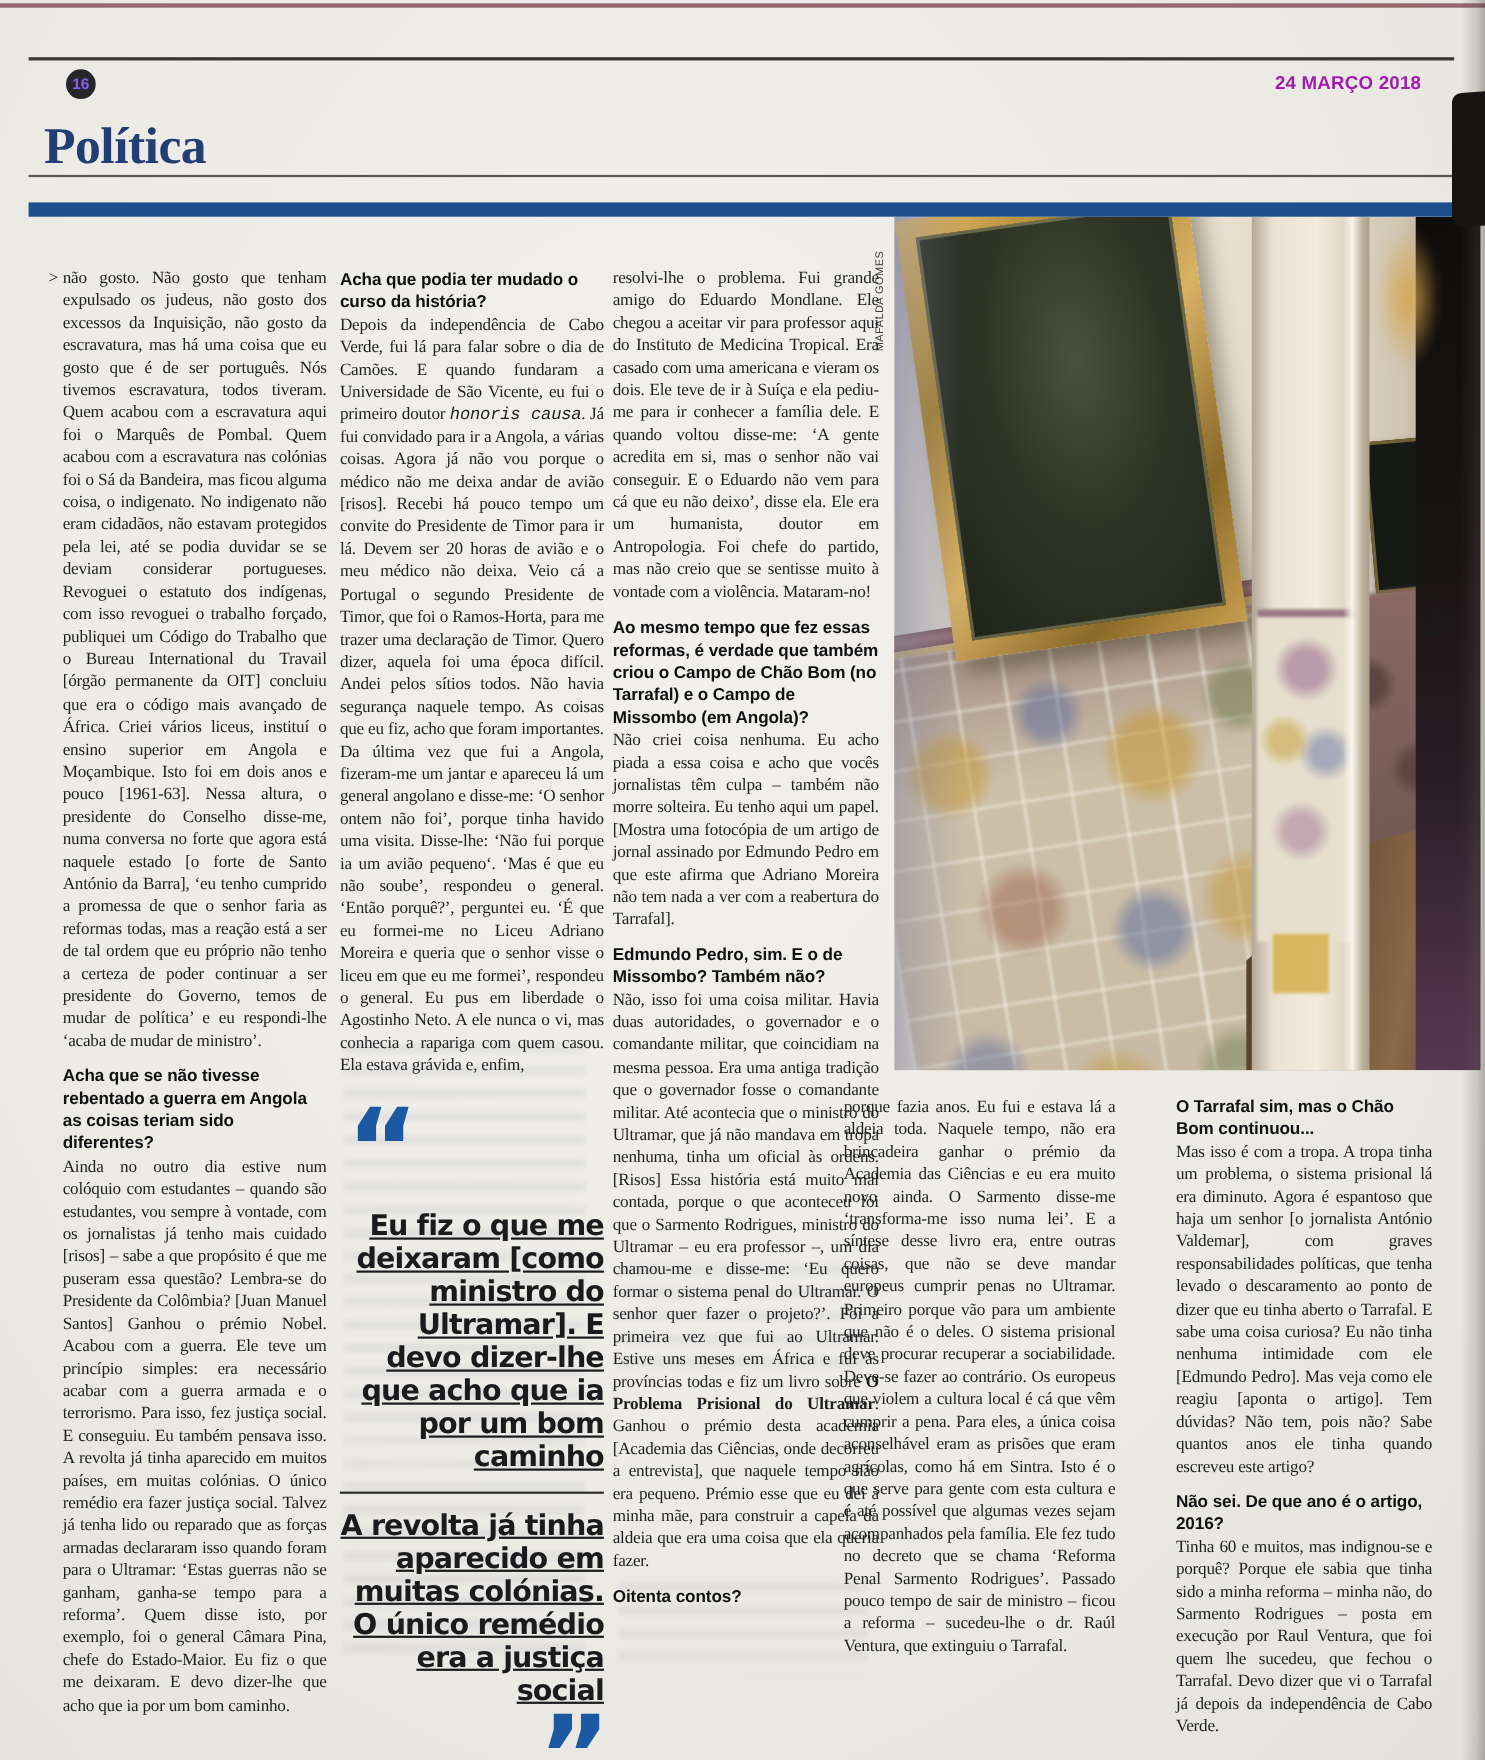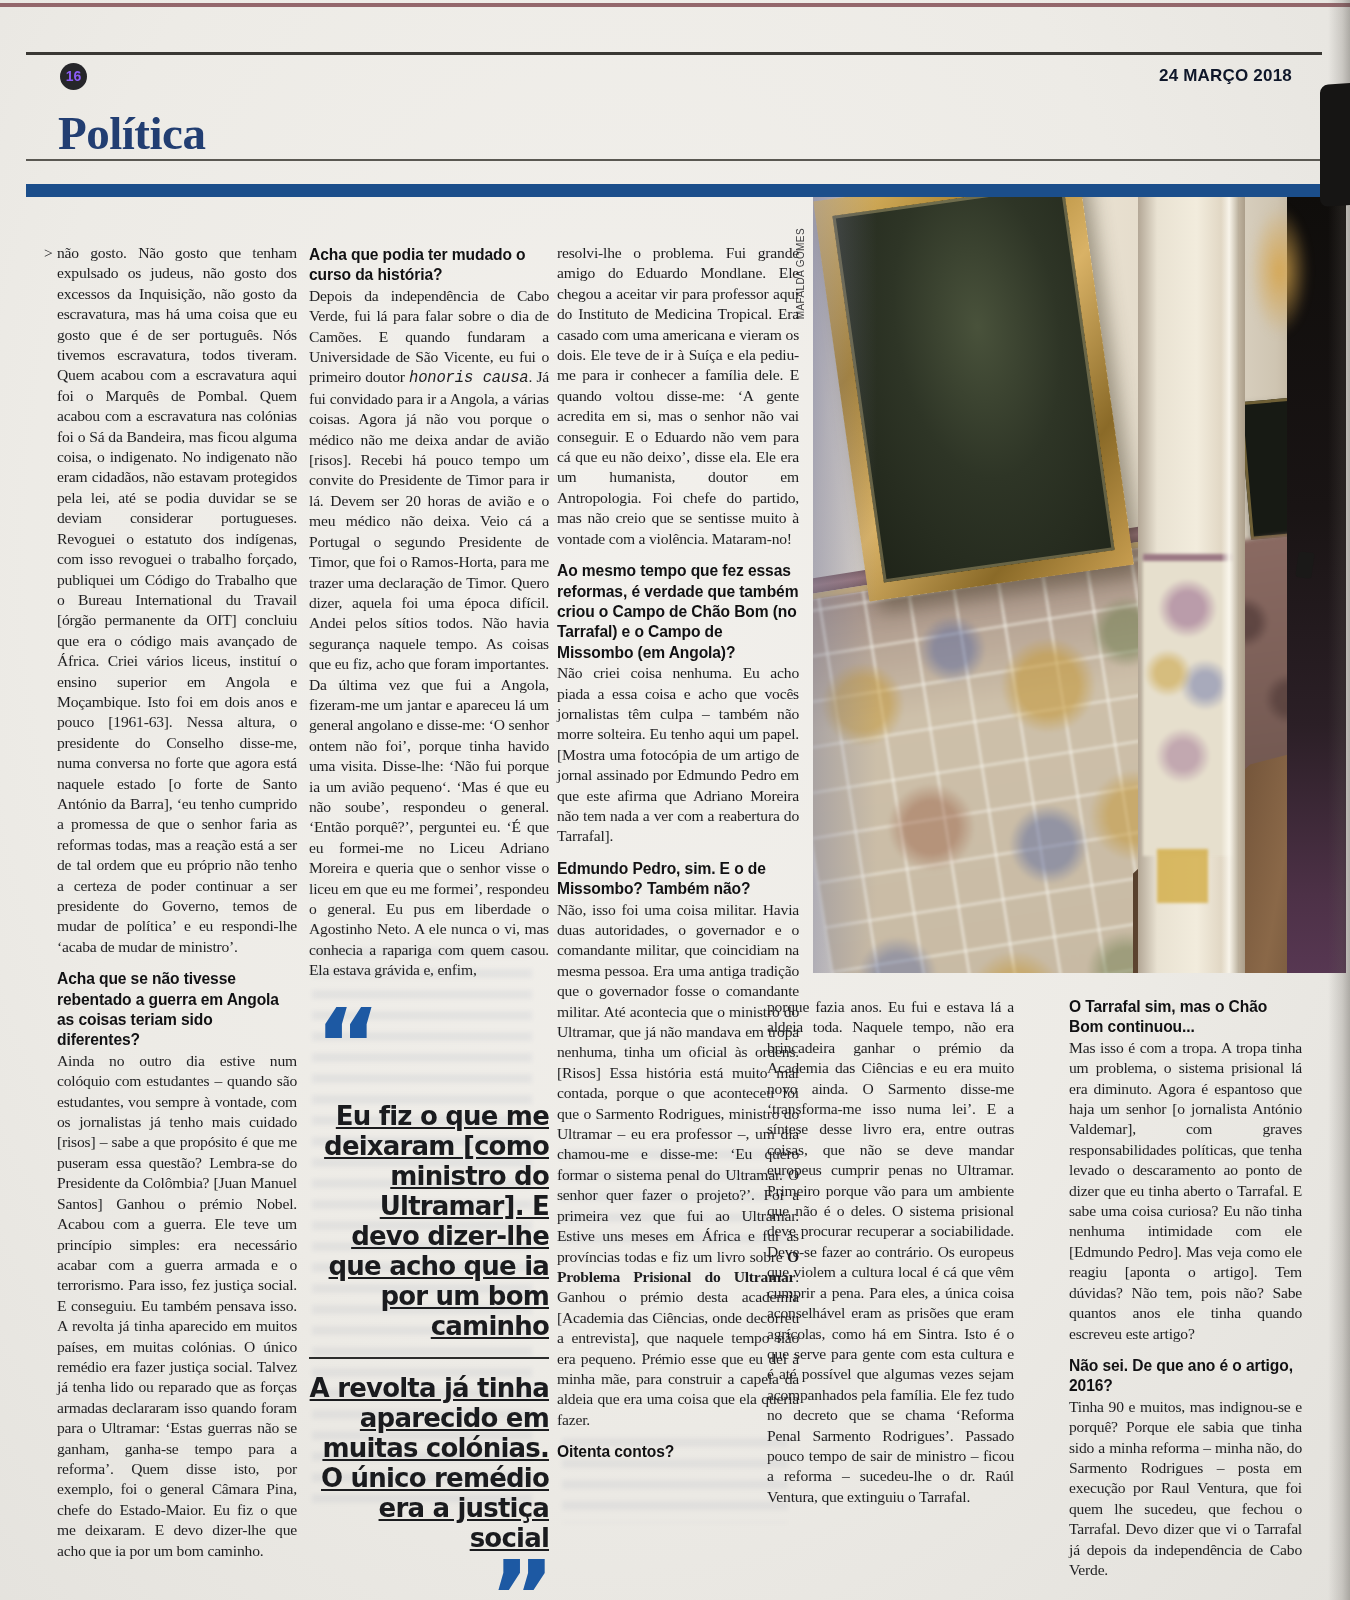--- a/index.html
+++ b/index.html
@@ -9,22 +9,22 @@
     font-family:"Liberation Serif","DejaVu Serif",serif;color:#1e1e20;
   }
   
   .top-edge{position:absolute;left:0;top:3px;width:100%;height:4px;background:#6e2f38;opacity:.7;}
   .rule{position:absolute;background:#3a3834;}
   .rule-top{left:26px;top:52px;width:1296px;height:3px;}
   .rule-mid{left:26px;top:159px;width:1296px;height:2px;background:#5a5852;}
   .page-num{position:absolute;left:60px;top:63px;width:27px;height:27px;border-radius:50%;
     background:#26262a;color:#8b5cf6;font:bold 14px/27px "Liberation Sans",sans-serif;text-align:center;}
   .date{position:absolute;left:1040px;top:66px;width:252px;text-align:right;
-    font:bold 17px/20px "Liberation Sans",sans-serif;color:#0f172a;letter-spacing:.2px;}
-  .headline{position:absolute;left:58px;top:108px;font:bold 47px/50px "Liberation Serif",serif;
+    font:bold 17px/20px "Liberation Sans",sans-serif;color:#a21caf;letter-spacing:.2px;}
+  .headline{position:absolute;left:40px;top:108px;font:bold 47px/50px "Liberation Serif",serif;
     color:#223e72;letter-spacing:-.5px;}
   .section-bar{position:absolute;left:26px;top:184px;width:1320px;height:13px;background:#1b4e8b;z-index:9;}
   
   .col{position:absolute;z-index:10;}
   .c1{left:57px;top:243px;width:240px;}
   .c2{left:309px;top:243px;width:240px;}
   .c3{left:557px;top:243px;width:242px;}
   .c4{left:767px;top:997px;width:247px;}
   .c5{left:1069px;top:995px;width:233px;}
   .body-p{font:15.6px/20.4px "Liberation Serif","DejaVu Serif",serif;color:#1e1e20;
@@ -195,18 +195,18 @@
 </div>
 
 <div class="col c4">
   <p class="body-p">porque fazia anos. Eu fui e estava lá a aldeia toda. Naquele tempo, não era brincadeira ganhar o prémio da Academia das Ciências e eu era muito novo ainda. O Sarmento disse-me ‘transforma-me isso numa lei’. E a síntese desse livro era, entre outras coisas, que não se deve mandar europeus cumprir penas no Ultramar. Primeiro porque vão para um ambiente que não é o deles. O sistema prisional deve procurar recuperar a sociabilidade. Deve-se fazer ao contrário. Os europeus que violem a cultura local é cá que vêm cumprir a pena. Para eles, a única coisa aconselhável eram as prisões que eram agrícolas, como há em Sintra. Isto é o que serve para gente com esta cultura e é até possível que algumas vezes sejam acompanhados pela família. Ele fez tudo no decreto que se chama ‘Reforma Penal Sarmento Rodrigues’. Passado pouco tempo de sair de ministro – ficou a reforma – sucedeu-lhe o dr. Raúl Ventura, que extinguiu o Tarrafal.</p>
 </div>
 
 <div class="col c5">
   <p class="q">O Tarrafal sim, mas o Chão Bom continuou...</p>
   <p class="body-p">Mas isso é com a tropa. A tropa tinha um problema, o sistema prisional lá era diminuto. Agora é espantoso que haja um senhor [o jornalista António Valdemar], com graves responsabilidades políticas, que tenha levado o descaramento ao ponto de dizer que eu tinha aberto o Tarrafal. E sabe uma coisa curiosa? Eu não tinha nenhuma intimidade com ele [Edmundo Pedro]. Mas veja como ele reagiu [aponta o artigo]. Tem dúvidas? Não tem, pois não? Sabe quantos anos ele tinha quando escreveu este artigo?</p>
   <p class="q">Não sei. De que ano é o artigo, 2016?</p>
-  <p class="body-p">Tinha 90 e muitos, mas indignou-se e porquê? Porque ele sabia que tinha sido a minha reforma – minha não, do Sarmento Rodrigues – posta em execução por Raul Ventura, que foi quem lhe sucedeu, que fechou o Tarrafal. Devo dizer que vi o Tarrafal já depois da independência de Cabo Verde.</p>
+  <p class="body-p">Tinha 60 e muitos, mas indignou-se e porquê? Porque ele sabia que tinha sido a minha reforma – minha não, do Sarmento Rodrigues – posta em execução por Raul Ventura, que foi quem lhe sucedeu, que fechou o Tarrafal. Devo dizer que vi o Tarrafal já depois da independência de Cabo Verde.</p>
 </div>
 
 <div class="edge-shadow"></div>
 <div class="edge-black-top"></div>
 <div class="edge-nick"></div>
 
 </body></html>

